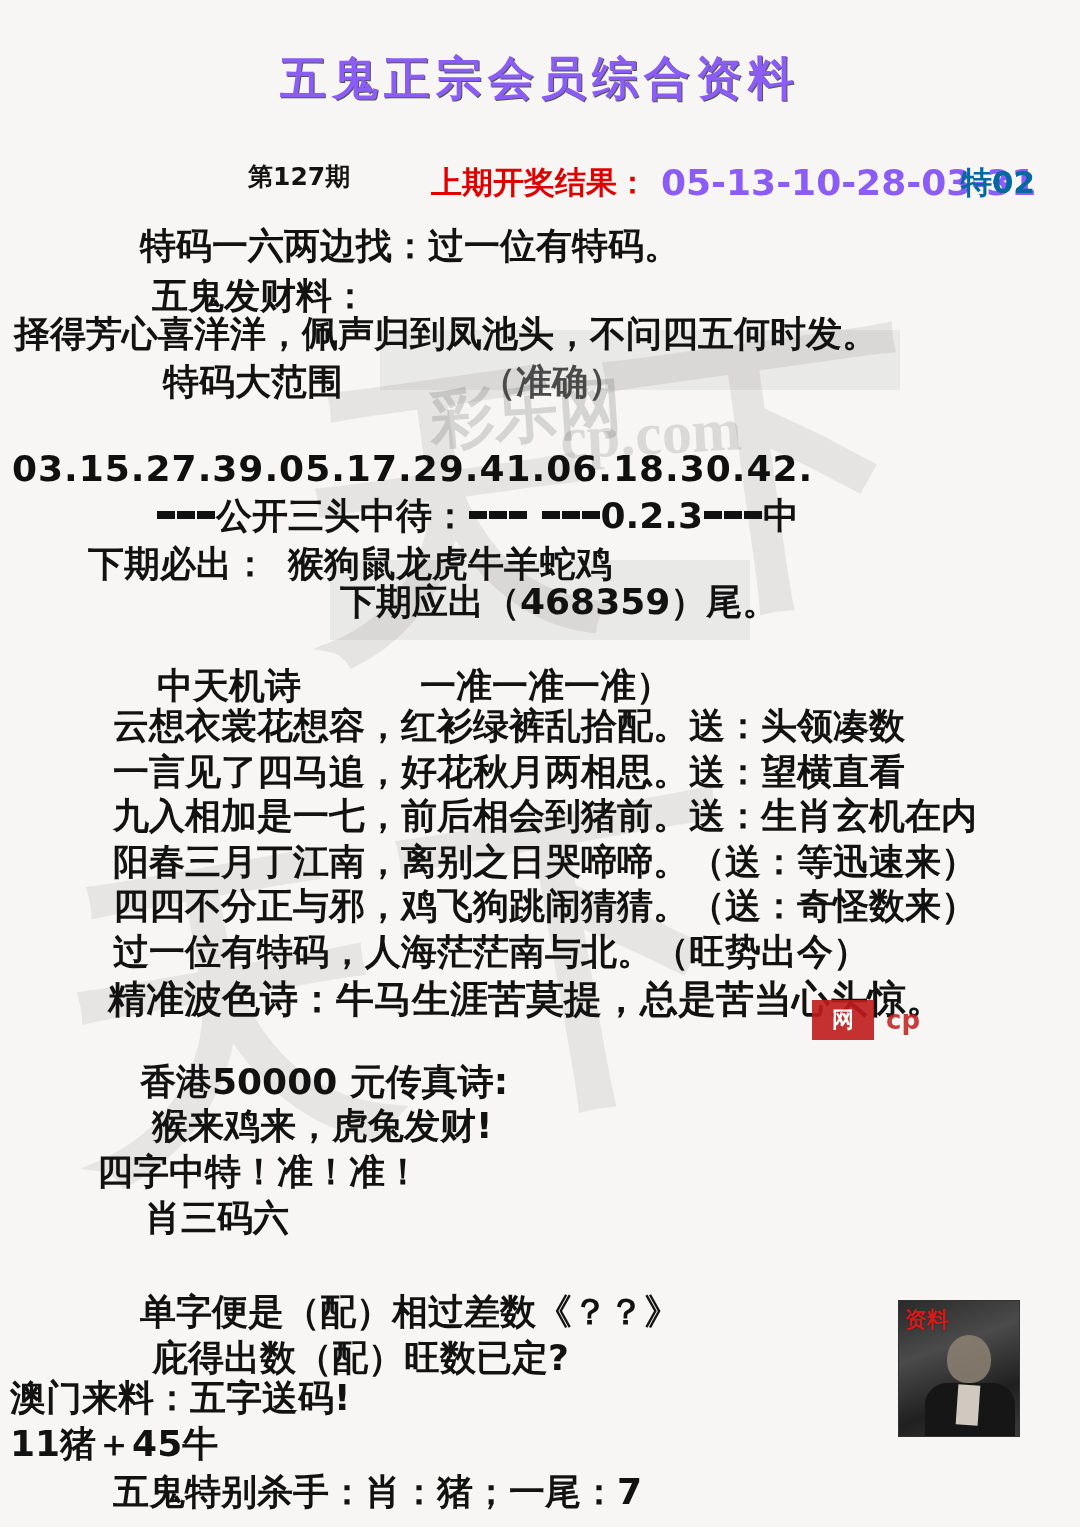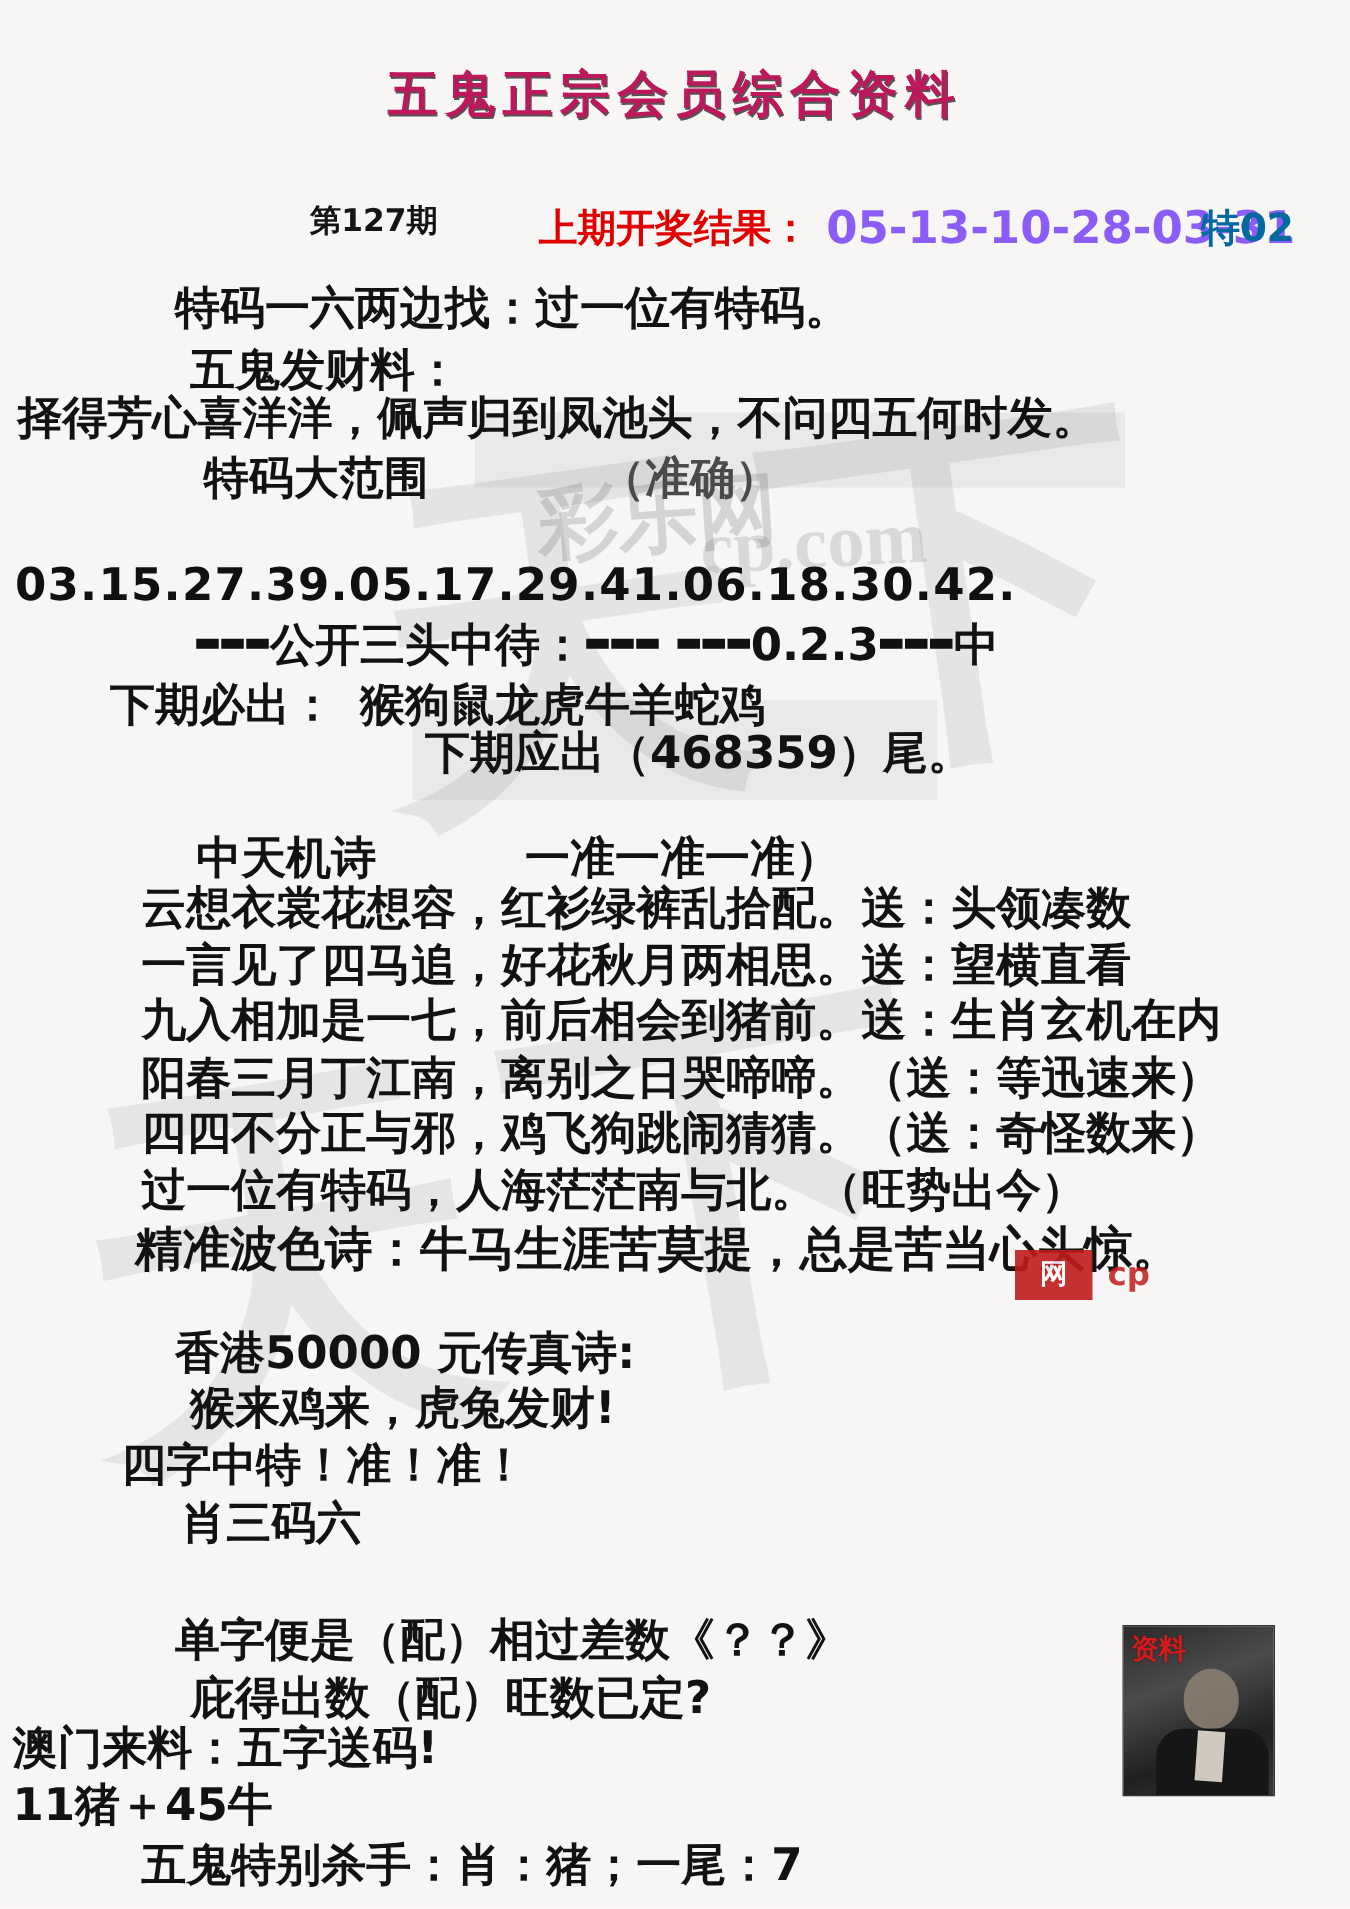--- a/index.html
+++ b/index.html
@@ -53,23 +53,23 @@
     transform: rotate(-3deg);
   }
 
   .title {
     position: absolute;
     left: 0; right: 0;
     top: 48px;
     text-align: center;
     font-family: "DejaVu Sans", "Liberation Sans", sans-serif;
     font-weight: bold;
-    font-size: 40px;
+    font-size: 46px;
     letter-spacing: 6px;
-    color: #be185d;
+    color: #8b5cf6;
     text-shadow: 1px 1px 0 #555;
   }
 
   .row-period {
     position: absolute;
     left: 0; right: 0;
     top: 160px;
     height: 44px;
   }
   .period {

